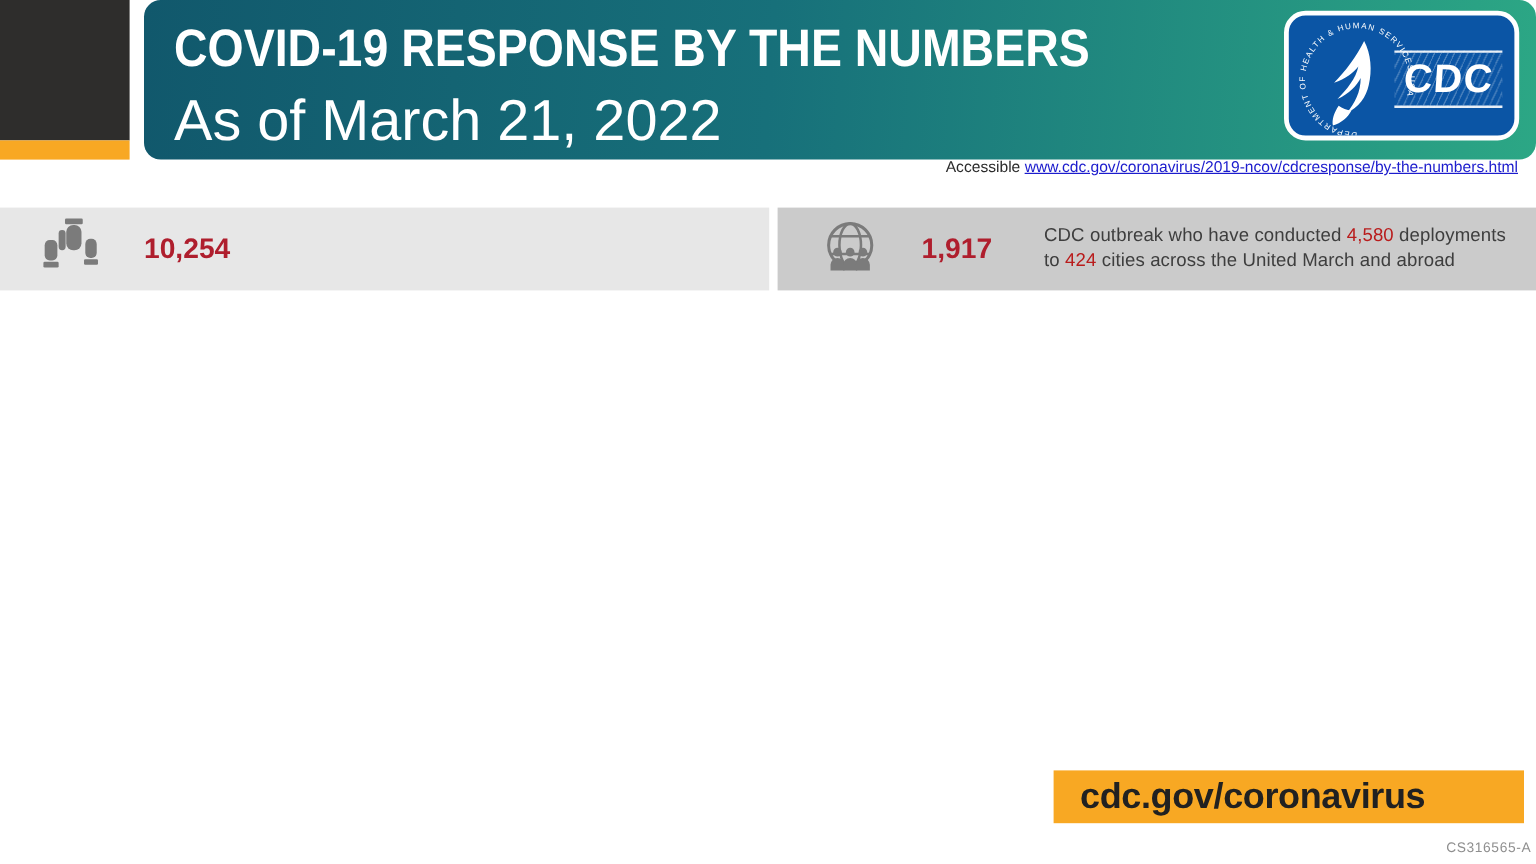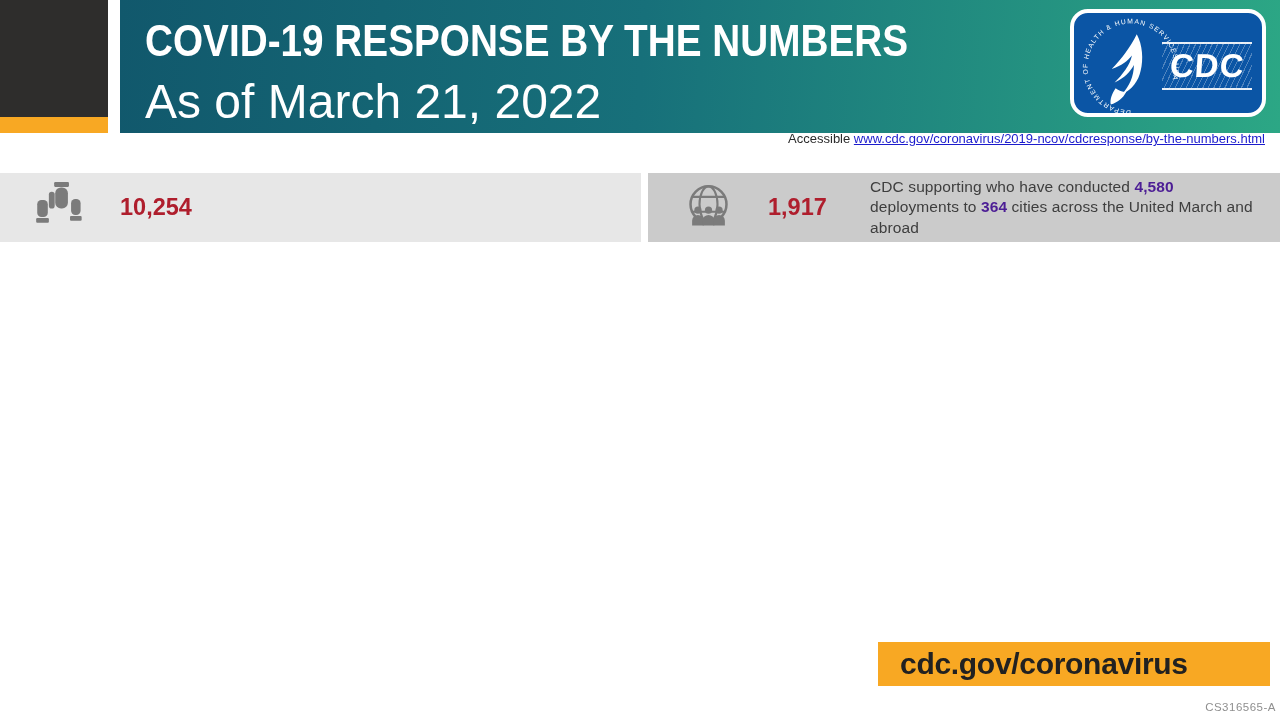--- a/index.html
+++ b/index.html
@@ -3,21 +3,21 @@
 <meta charset="utf-8">
 <style>
   html,body{margin:0;padding:0;background:#fff;}
   .canvas{position:relative;width:1280px;height:720px;overflow:hidden;background:#fff;
           font-family:"Liberation Sans", sans-serif;}
 
   
   .corner-block{position:absolute;left:0;top:0;width:108px;height:117px;background:#2E2D2C;}
   .corner-strip{position:absolute;left:0;top:117px;width:108px;height:16px;background:#F8A823;}
   .header{position:absolute;left:120px;top:0;width:1160px;height:133px;
-          background:linear-gradient(94deg,#11586C 0%,#17707A 45%,#2CA785 100%);}
+          background:linear-gradient(94deg,#11586C 0%,#17707A 45%,#2CA785 100%);border-radius:14px;}
   .title{position:absolute;left:25px;top:16px;color:#fff;font-size:44px;font-weight:bold;
          white-space:nowrap;transform:scaleX(0.88);transform-origin:left top;letter-spacing:0;}
   .subtitle{position:absolute;left:25px;top:74px;color:#fff;font-size:48px;font-weight:normal;white-space:nowrap;}
 
   
   .cdc-logo{position:absolute;right:14px;top:9px;width:196px;height:108px;background:#0B55A5;
             border:4px solid #fff;border-radius:18px;box-sizing:border-box;overflow:hidden;}
   .cdc-box{position:absolute;right:10px;top:29px;width:90px;height:44px;
            border-top:2px solid rgba(255,255,255,.9);border-bottom:2px solid rgba(255,255,255,.9);
            background:repeating-linear-gradient(115deg,rgba(255,255,255,.28) 0 1px,transparent 1px 5px);
@@ -34,21 +34,21 @@
         grid-auto-rows:69px;grid-auto-flow:column;}
   .cell{display:flex;align-items:center;}
   .cell.light{background:#E7E7E7;}
   .cell.dark{background:#CBCBCB;justify-content:space-between;}
   .iconwrap{width:120px;min-width:120px;display:flex;align-items:center;justify-content:center;}
   .iconwrap svg{width:55px;height:55px;}
   .num{width:102px;min-width:102px;color:#AF1E2D;font-weight:bold;font-size:23.5px;line-height:1.08;
        display:flex;flex-direction:column;justify-content:center;}
   .num span{display:block;white-space:nowrap;}
   .desc{color:#3E3E3E;font-size:15.5px;line-height:1.33;letter-spacing:0.1px;padding-right:14px;}
-  .desc .red{color:#4c1d95;font-weight:bold;} .w410{max-width:410px;}
+  .desc .red{color:#b91c1c;font-weight:normal;} .w410{max-width:410px;}
 
   
   .banner{position:absolute;left:878px;top:642px;width:392px;height:44px;background:#F8A823;
           display:flex;align-items:center;}
   .banner span{margin-left:22px;font-size:30px;font-weight:bold;color:#212121;letter-spacing:-0.3px;}
   .doc-code{position:absolute;top:701px;right:4px;font-size:11.5px;color:#8F8F8F;letter-spacing:0.5px;}
 </style>
 </head>
 <body>
 
@@ -117,21 +117,21 @@
             <path d="M10.5 43 v-4.5 a5.5 5.5 0 0 1 11 0 V43 z"></path>
             <path d="M20.5 43 v-4.5 a5.5 5.5 0 0 1 11 0 V43 z"></path>
             <path d="M30.5 43 v-4.5 a5.5 5.5 0 0 1 11 0 V43 z"></path>
           </g>
         </svg>
       </div>
       <div class="num">
         <span>1,917</span>
           <span></span>
       </div>
-      <div class="desc w410"><span>CDC supporting who have conducted </span><span class="red">4,580</span><span> deployments to </span><span class="red">364</span><span> cities across the United March and abroad</span></div>
+      <div class="desc w410"><span>CDC outbreak who have conducted </span><span class="red">4,580</span><span> deployments to </span><span class="red">424</span><span> cities across the United March and abroad</span></div>
     </div>
 
   </div>
 
   <div class="banner">
     <span>cdc.gov/coronavirus</span>
   </div>
   <div class="doc-code">CS316565-A</div>
 
 </div>

